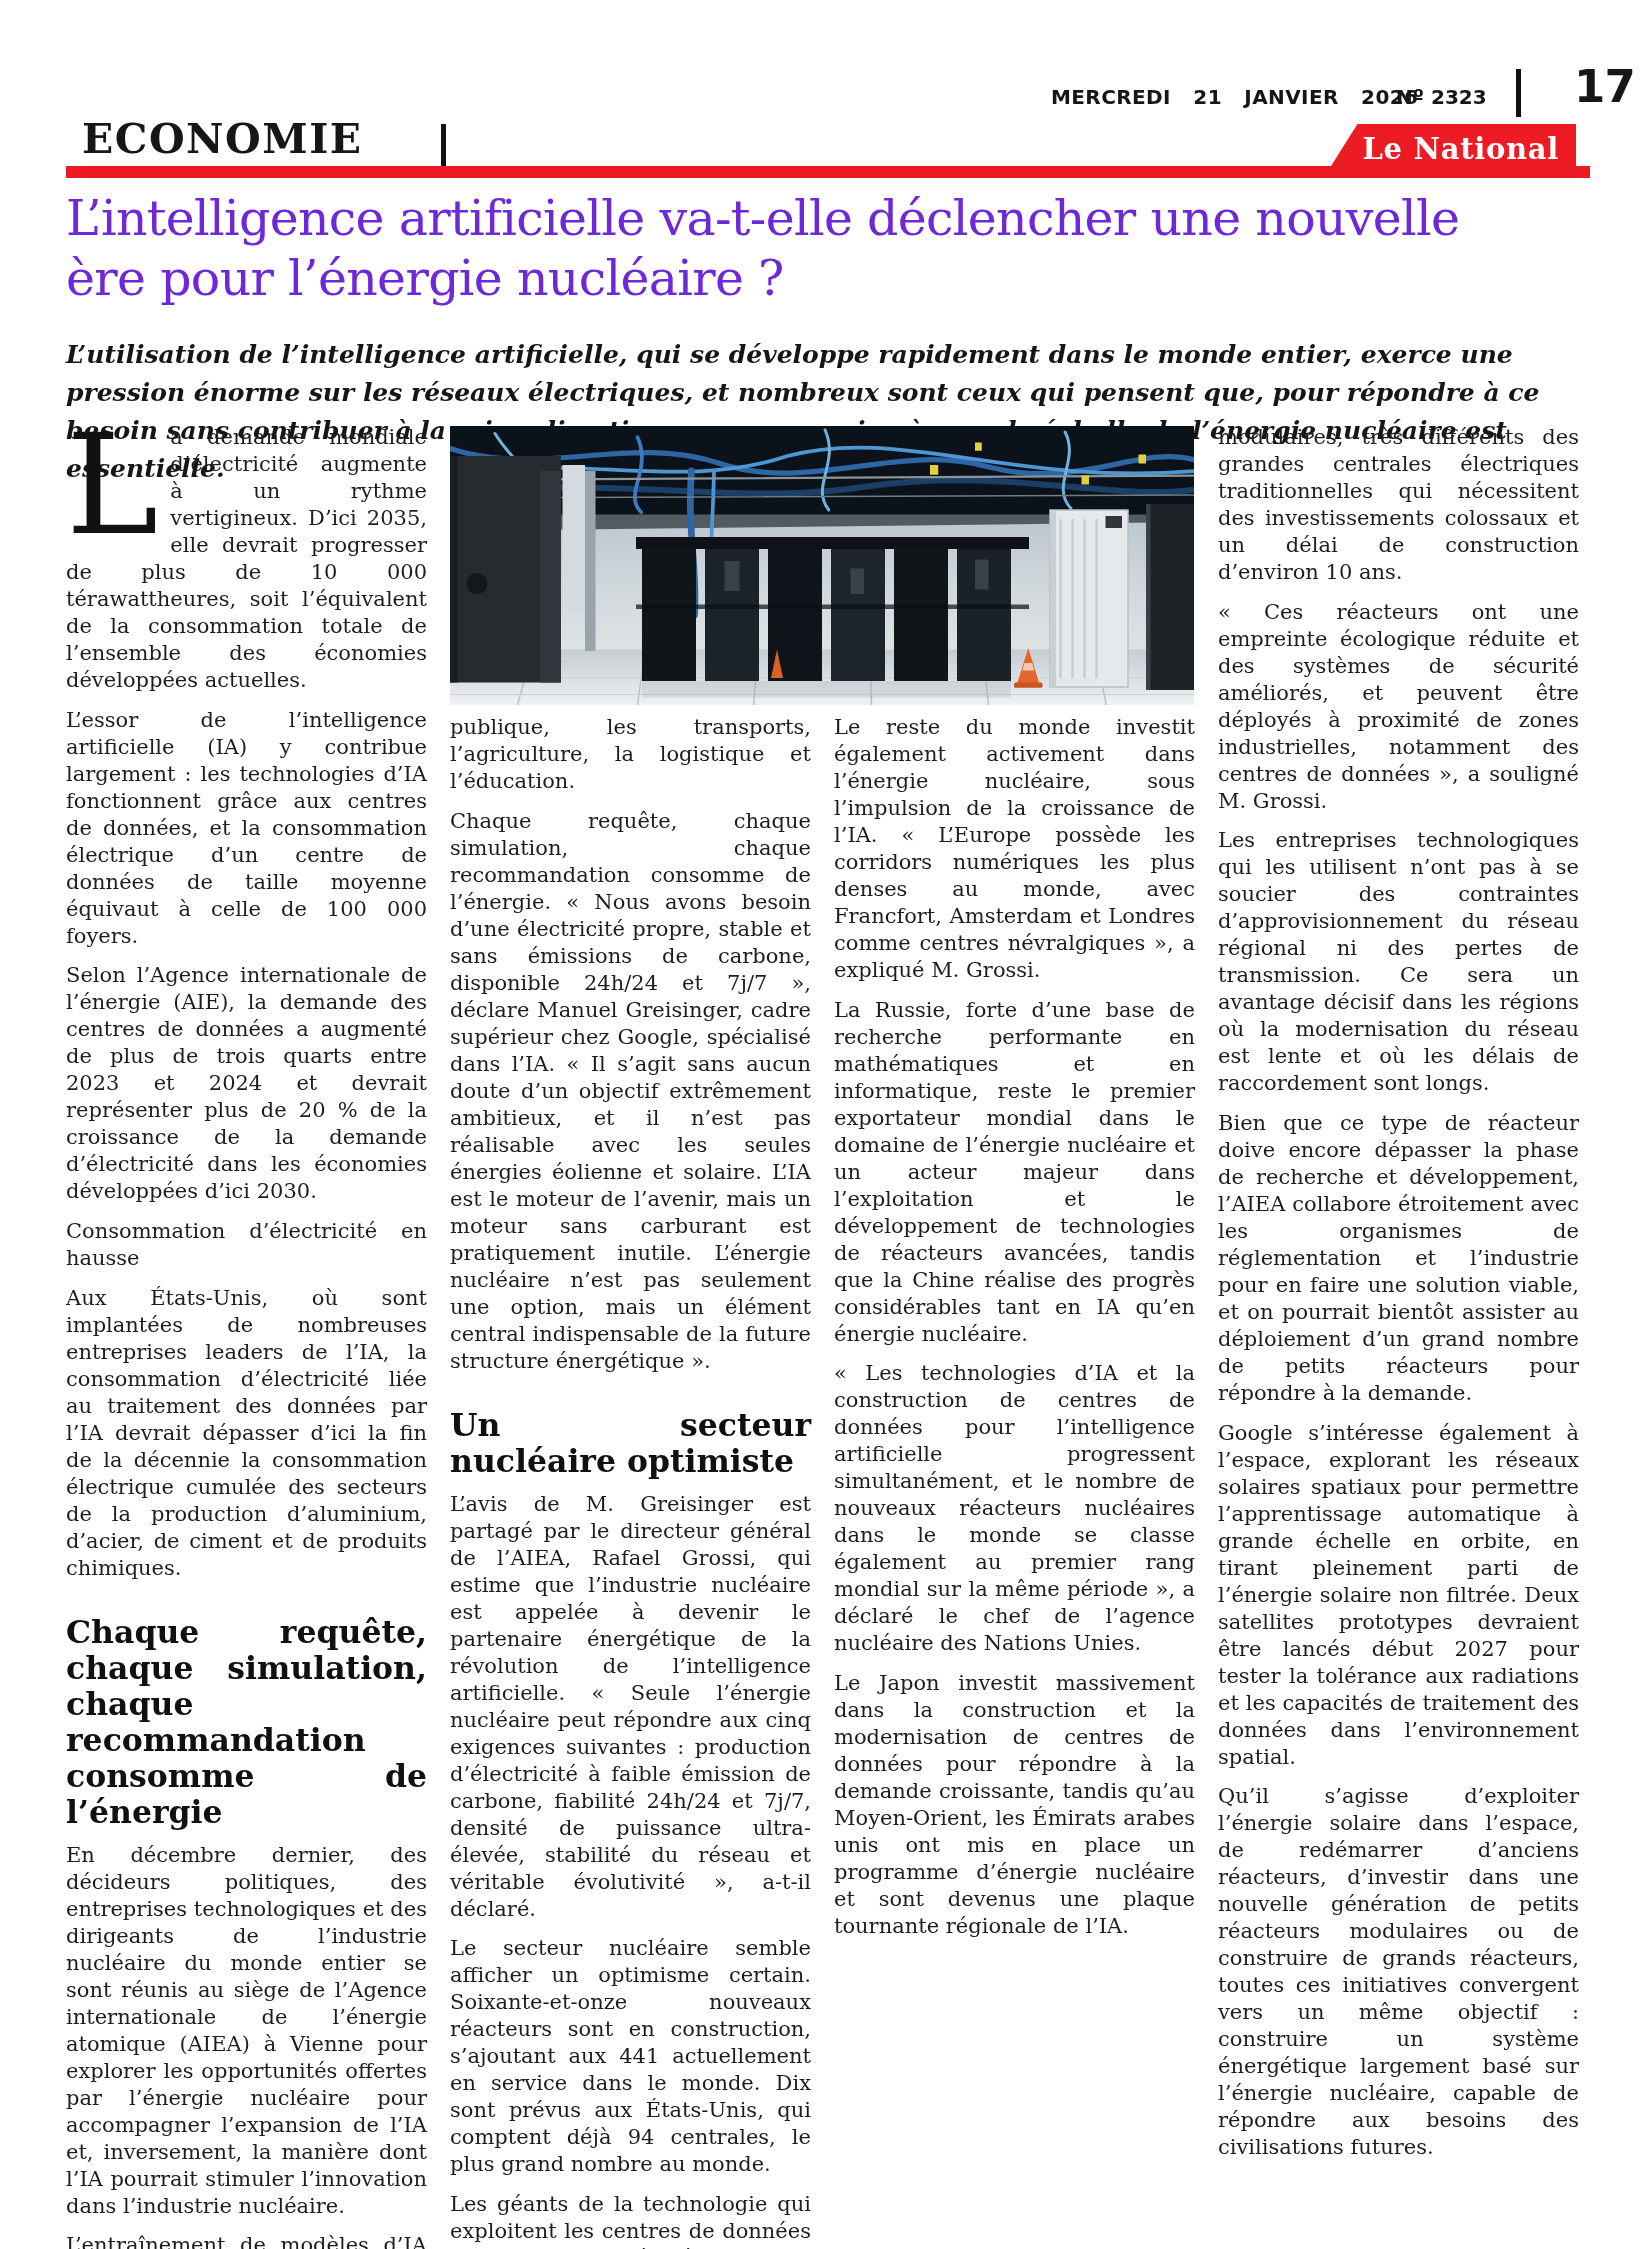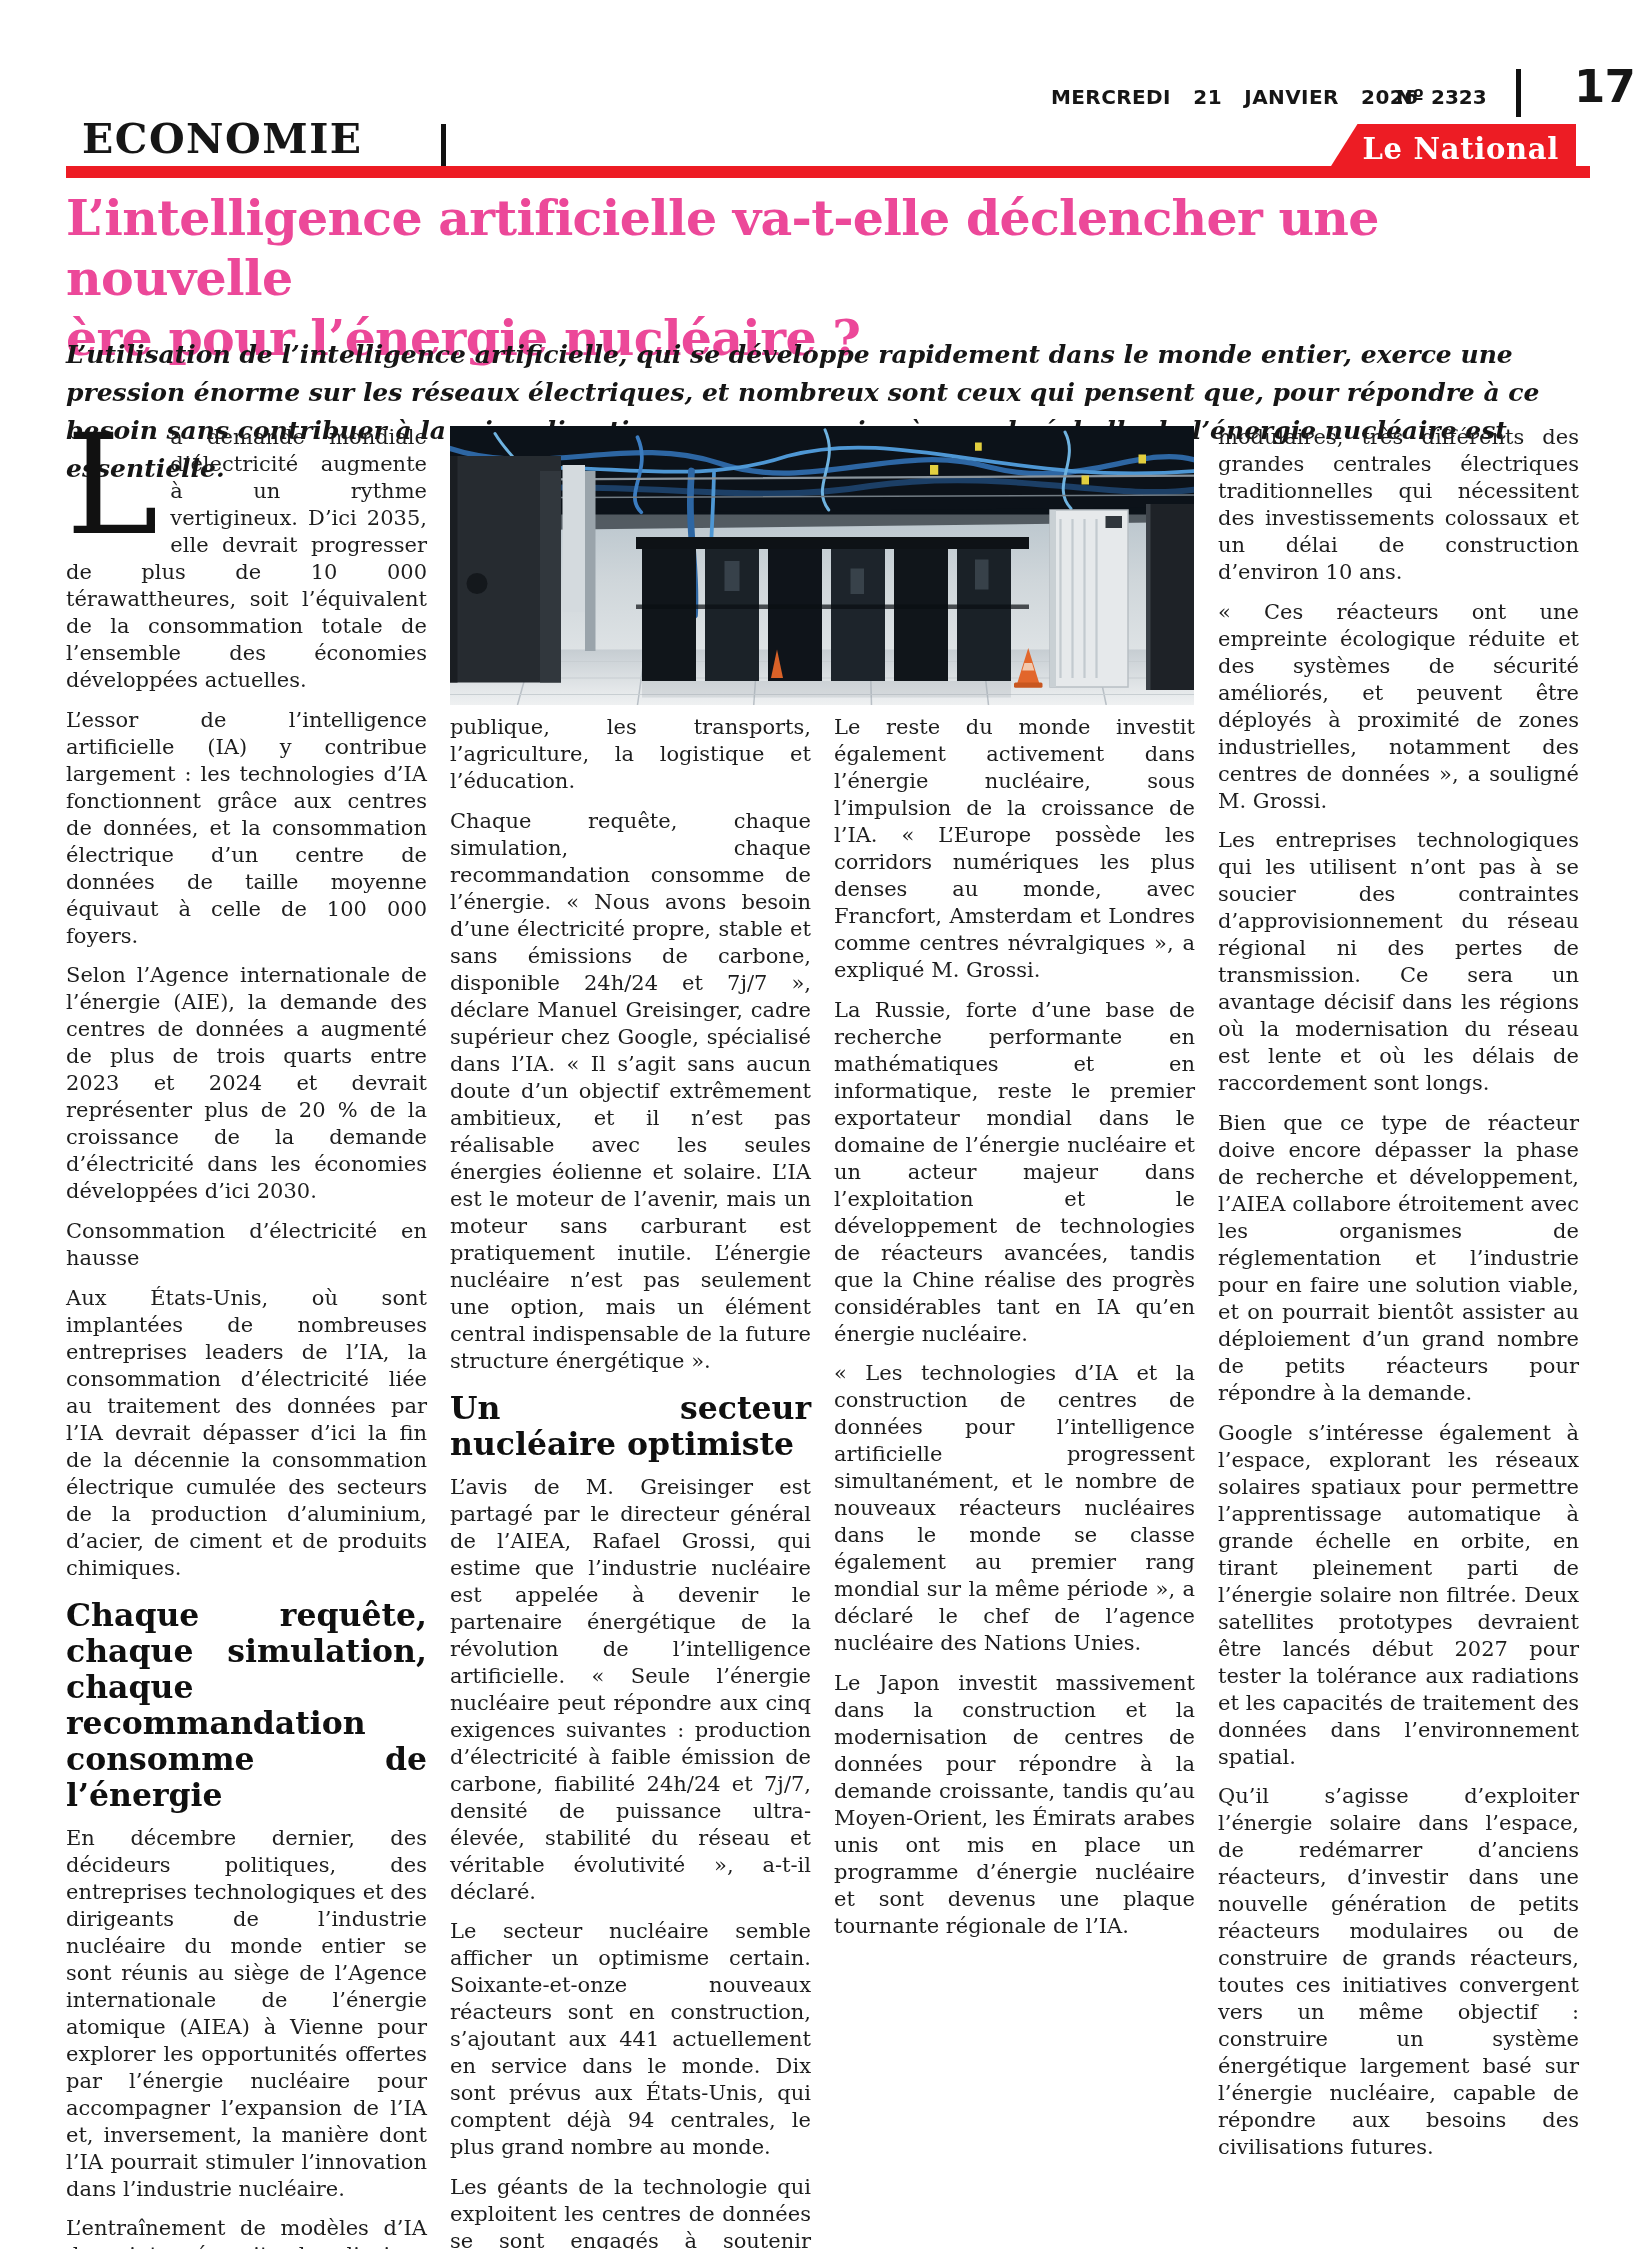--- a/index.html
+++ b/index.html
@@ -21,34 +21,34 @@
     font-weight:bold;font-size:45px;letter-spacing:-0.7px;}
   #section-title{left:82px;top:115px;font-weight:bold;font-size:41px;letter-spacing:1.5px;}
   #section-divider{left:441px;top:124px;width:5.2px;height:43px;background:#111;}
   #brand-badge{left:1326px;top:124px;width:250px;height:50px;background:var(--red);
     clip-path:polygon(31.5px 0,100% 0,100% 100%,0 100%);
     display:flex;align-items:center;justify-content:center;box-sizing:border-box;padding-left:19.5px;}
   #brand-badge span{color:#fff;font-weight:bold;font-size:29px;letter-spacing:0.7px;}
   #red-rule{left:66px;top:166px;width:1524px;height:12px;background:var(--red);}
 
   
-  #headline{left:66px;top:189px;width:1537px;font-weight:bold;font-size:49px;
-    line-height:1.22;letter-spacing:-0.7px;color:#ec4899;}
+  #headline{left:66px;top:189px;width:1537px;font-weight:normal;font-size:49px;
+    line-height:1.22;letter-spacing:-0.7px;color:#6d28d9;}
   #lead{left:66px;top:336px;width:1534px;font-weight:bold;font-style:italic;
     font-size:25px;line-height:1.52;}
 
   
   .col{position:absolute;width:361px;font-size:21px;line-height:27px;
     text-align:justify;color:#1d1d1d;}
   #col-1{left:66px;top:424px;}
   #col-2{left:450px;top:714px;}
   #col-3{left:834px;top:714px;}
   #col-4{left:1218px;top:424px;}
   .col p{margin:0 0 12.7px 0;}
-  .subhead{font-weight:bold;font-size:31.5px;line-height:36px;margin:15px 0 12px 0;
+  .subhead{font-weight:bold;font-size:31.5px;line-height:36px;margin:32px 0 12px 0;
     text-align:justify;color:#101010;}
   .minihead{margin:0 0 12.7px 0;}
   .dropcap{float:left;font-size:139px;line-height:112px;margin:4.5px 12px 0 0;color:#111;}
 
   
   #article-photo{left:450px;top:426px;width:744px;height:279px;}
   #article-photo svg{display:block;width:744px;height:279px;}
 </style>
 </head>
 <body>

